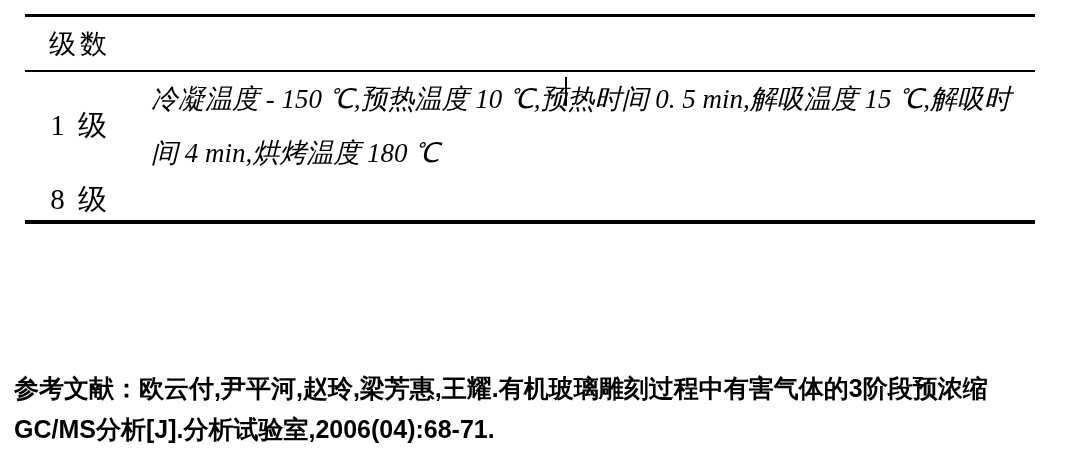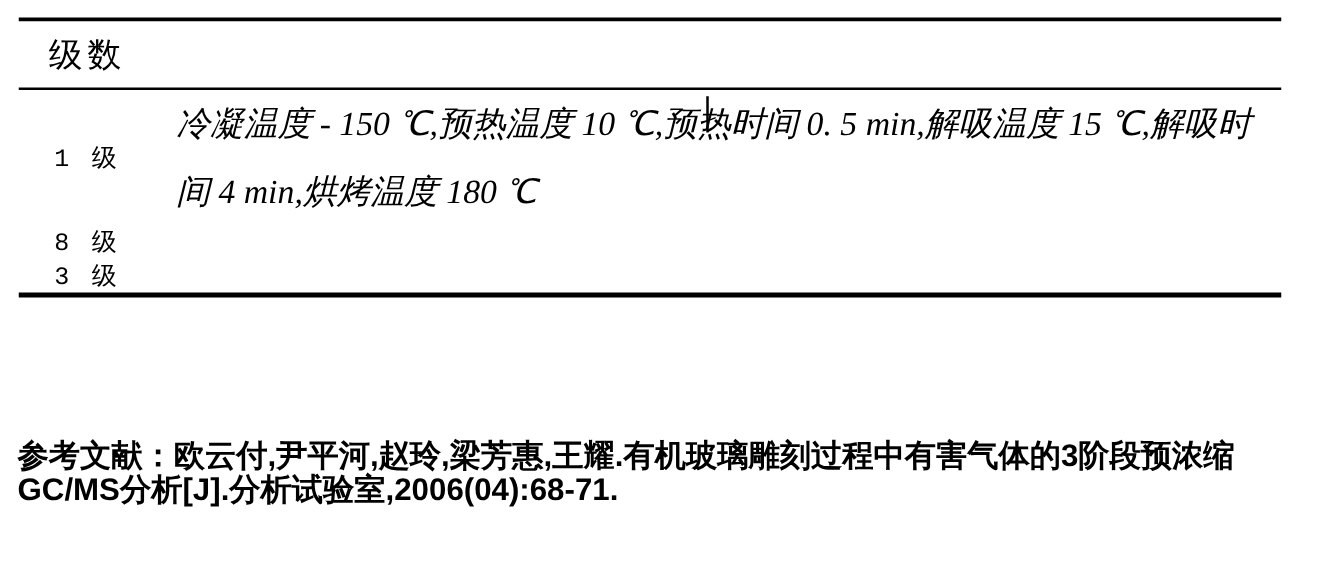--- a/index.html
+++ b/index.html
@@ -10,21 +10,21 @@
   body {
     width: 1066px;
     height: 450px;
     position: relative;
     overflow: hidden;
     font-family: "Liberation Serif", serif;
     color: #000000;
   }
   .param-table {
     position: absolute;
-    left: 15px;
+    left: 25px;
     top: 14px;
     width: 1010px;
     border-top: 3px solid #000;
     border-bottom: 4px solid #000;
   }
   .header-row {
     display: grid;
     grid-template-columns: 110px 1fr;
     height: 53px;
     align-items: center;
@@ -36,44 +36,43 @@
     letter-spacing: 4px;
   }
   .t-row {
     display: grid;
     grid-template-columns: 110px 1fr;
   }
   .level-cell {
     display: flex;
     align-items: center;
     justify-content: center;
-    font-size: 20px;
+    font-size: 29px;
     letter-spacing: 3px;
-    font-family: Liberation Mono, monospace;
   }
   .param-cell {
     font-size: 27px;
     line-height: 54px;
     padding-left: 16px;
     padding-right: 2px;
     font-style: italic;
   }
   .t-row.last .param-cell {
     padding-top: 3px;
     padding-bottom: 2px;
   }
   .reference {
     position: absolute;
     left: 14px;
-    top: 352px;
+    top: 368px;
     width: 1040px;
     font-family: "Liberation Sans", sans-serif;
     font-weight: bold;
     font-size: 25px;
-    line-height: 27px;
+    line-height: 41px;
     color: #000000;
   }
   .caret {
     position: absolute;
     left: 565px;
     top: 77px;
     width: 2px;
     height: 29px;
     background: #000000;
   }
@@ -89,19 +88,18 @@
   <div class="t-row">
     <div class="level-cell">1 级</div>
     <div class="param-cell">冷凝温度 - 150 ℃,预热温度 10 ℃,预热时间 0. 5 min,解吸温度 15 ℃,解吸时间 4 min,烘烤温度 180 ℃</div>
   </div>
 
   <div class="t-row">
     <div class="level-cell">8 级</div>
   </div>
 
   <div class="t-row last">
-    <div class="level-cell">3 级</div>
   </div>
 </div>
 
 <div class="caret"></div>
 
 <div class="reference"><span>参考文献：</span><span>欧云付,尹平河,赵玲,梁芳惠,王耀.有机玻璃雕刻过程中有害气体的3阶段预浓缩GC/MS分析[J].分析试验室,2006(04):68-71.</span></div>
 
 </body></html>

